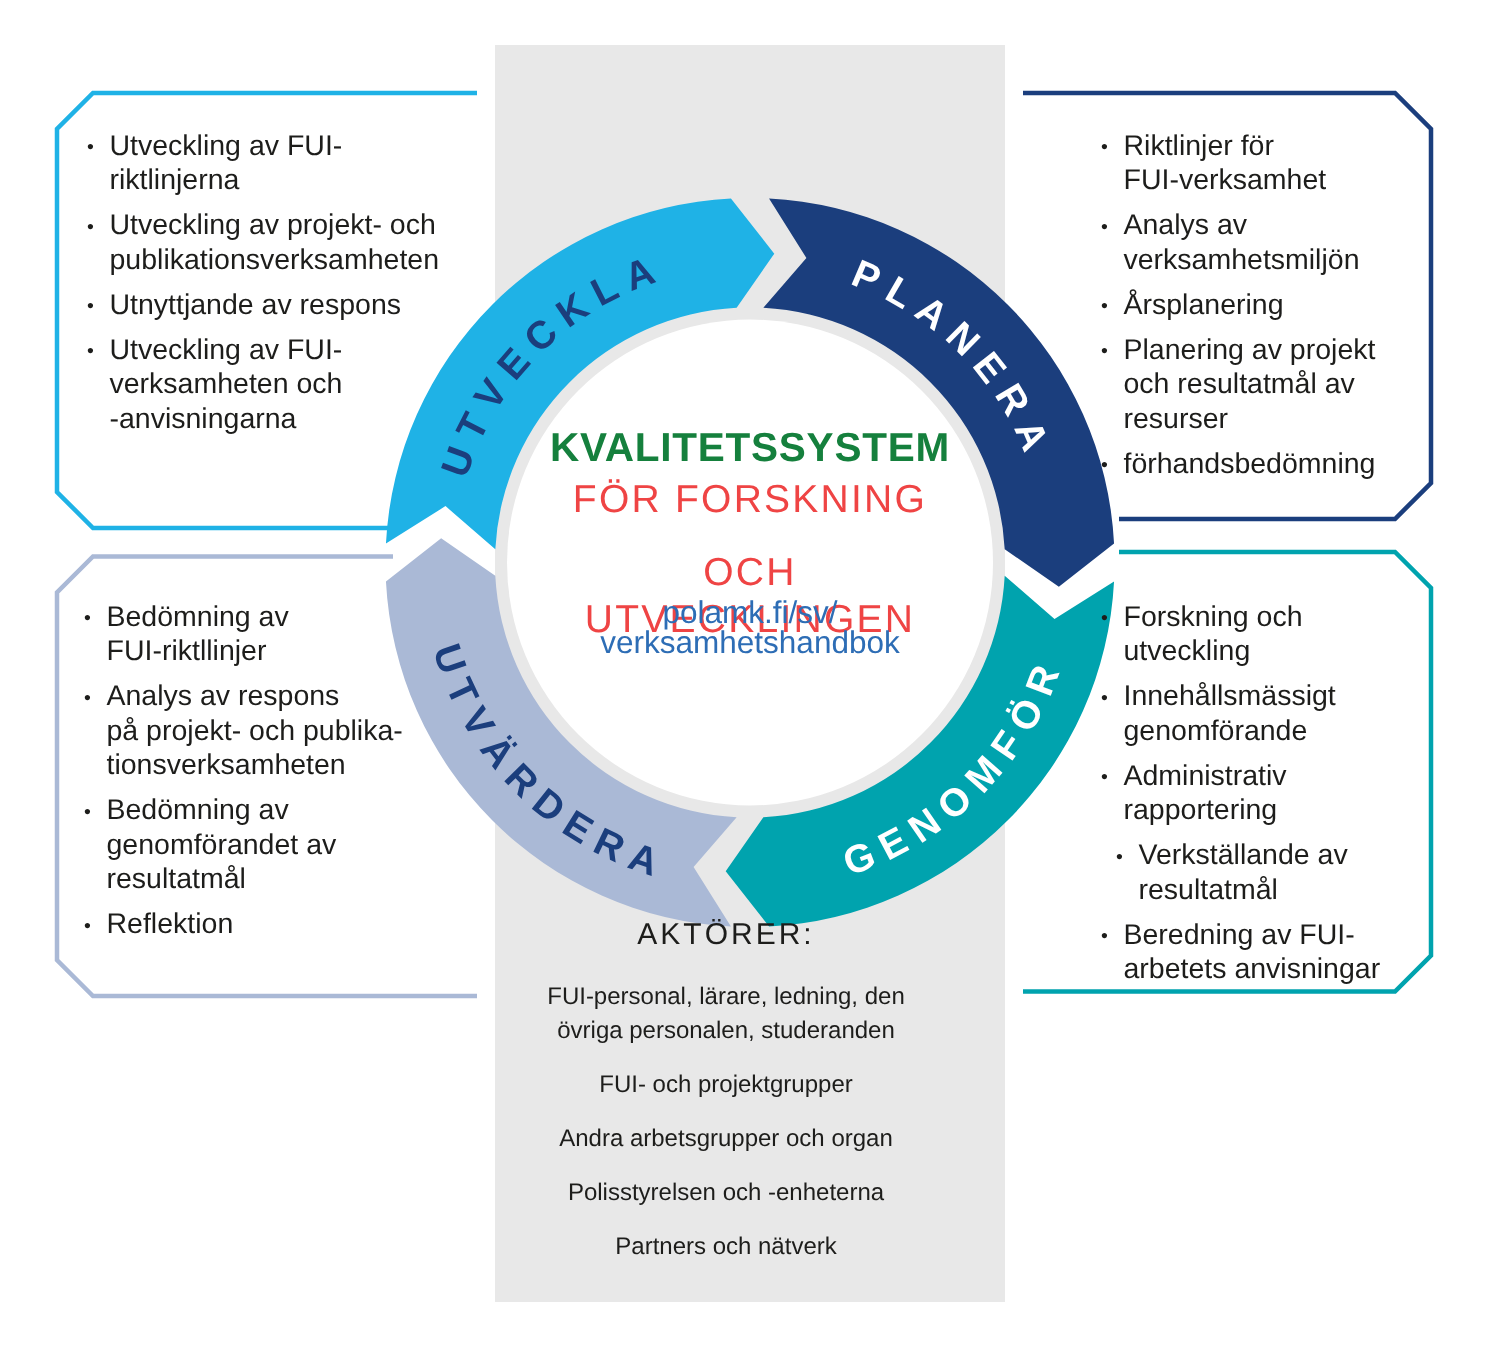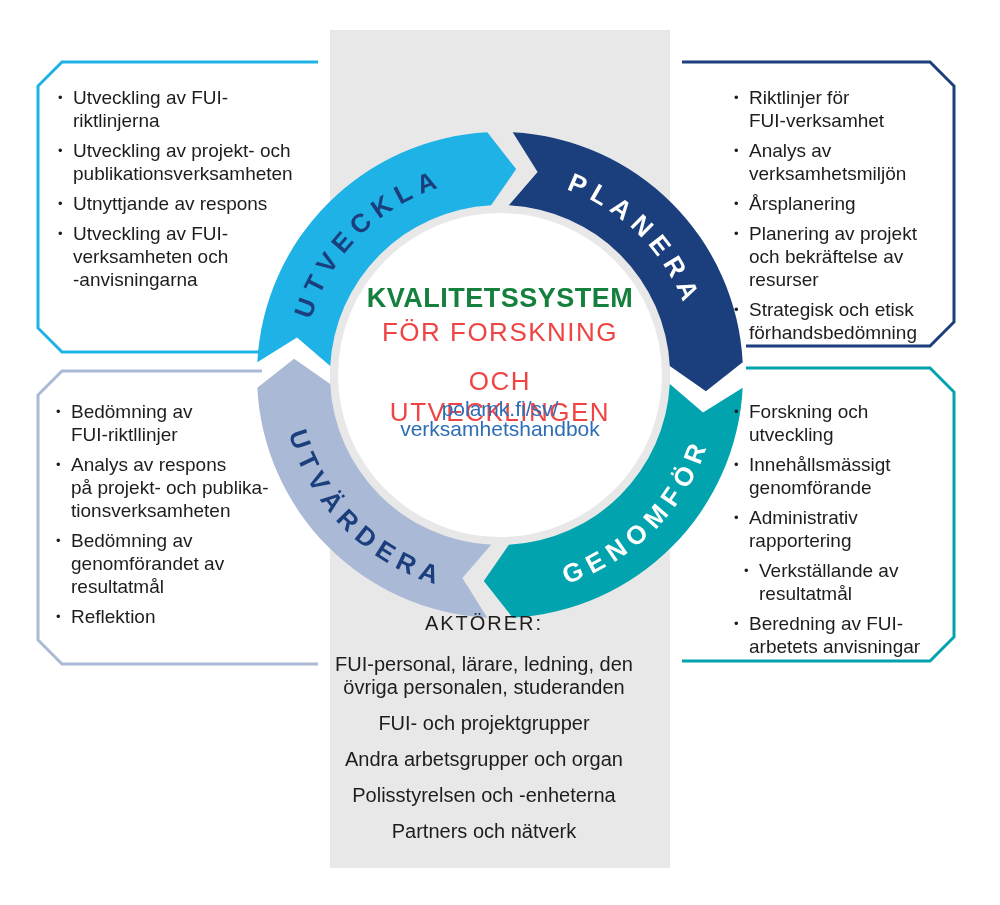--- a/index.html
+++ b/index.html
@@ -15,21 +15,21 @@
   .bullet-item.indent{margin-left:10px;}
   .bullet-item .dot{flex:0 0 15px;width:15px;font-size:13px;line-height:23px;}
   .c-line{position:absolute;left:355px;width:290px;text-align:center;}
   .c-title{top:283px;font-size:27px;font-weight:bold;color:#15803d;letter-spacing:0.5px;}
   .c-sub{font-size:26px;color:#ef4444;letter-spacing:1.5px;}
   .c-sub1{top:317px;} .c-sub2{top:350px;margin-top:16px;}
   .c-link{font-size:21px;color:#2D6DB5;}
   .c-link1{top:397px;} .c-link2{top:417px;}
   .actors{position:absolute;left:330px;top:612px;width:308px;text-align:center;color:#1D1D1B;}
   .actors-heading{font-size:20px;letter-spacing:2px;margin-bottom:18px;}
-  .actor-group{display:block;font-size:20px;line-height:23px;margin-bottom:13px;}
+  .actor-group{display:block;font-size:16px;line-height:23px;margin-bottom:13px;}
 </style>
 </head>
 <body>
 
 <div class="stage">
 
   <div class="gray-band" style="background: rgb(232, 232, 232);"></div>
 
   <svg class="overlay" viewBox="0 0 1000 905" xmlns="http://www.w3.org/2000/svg" xmlns:xlink="http://www.w3.org/1999/xlink">
 
@@ -112,28 +112,27 @@
       <div class="bullet-item">
         <span class="dot">•</span>
         <div>
           <div>Årsplanering</div>
         </div>
       </div>
       <div class="bullet-item">
         <span class="dot">•</span>
         <div>
           <div>Planering av projekt</div>
-          <div>och bekräftelse av</div>
+          <div>och resultatmål av</div>
           <div>resurser</div>
         </div>
       </div>
       <div class="bullet-item">
         <span class="dot">•</span>
         <div>
-          <div>Strategisk och etisk</div>
           <div>förhandsbedömning</div>
         </div>
       </div>
     </div>
   <div class="box-text" style="left:56px;top:400px;width:270px;">
       <div class="bullet-item">
         <span class="dot">•</span>
         <div>
           <div>Bedömning av</div>
           <div>FUI-riktllinjer</div>

